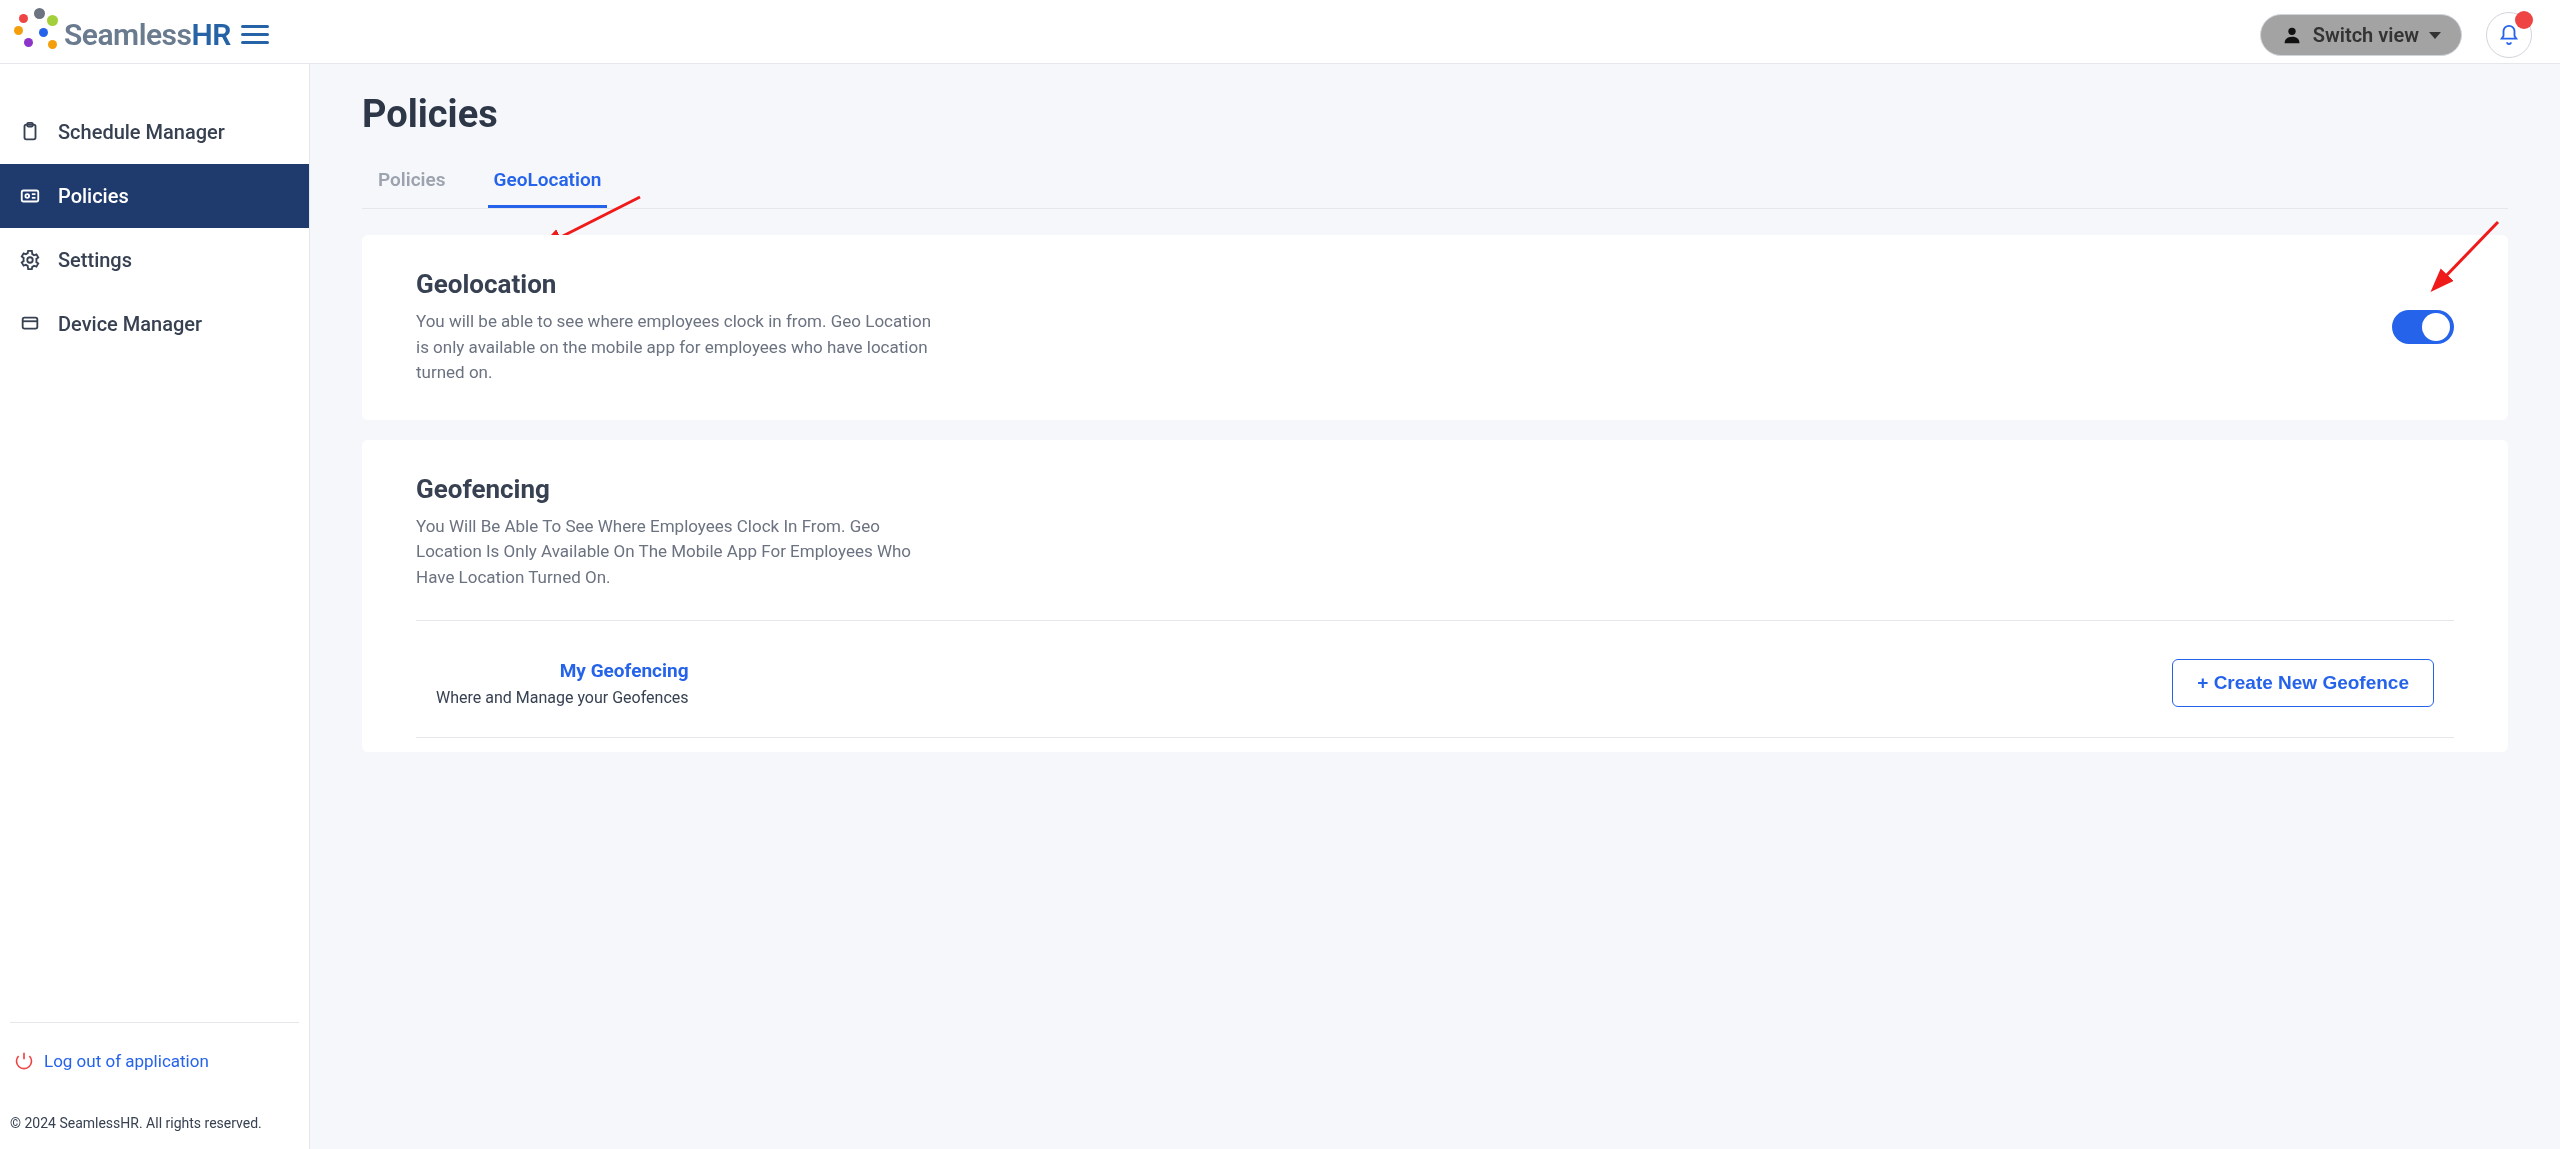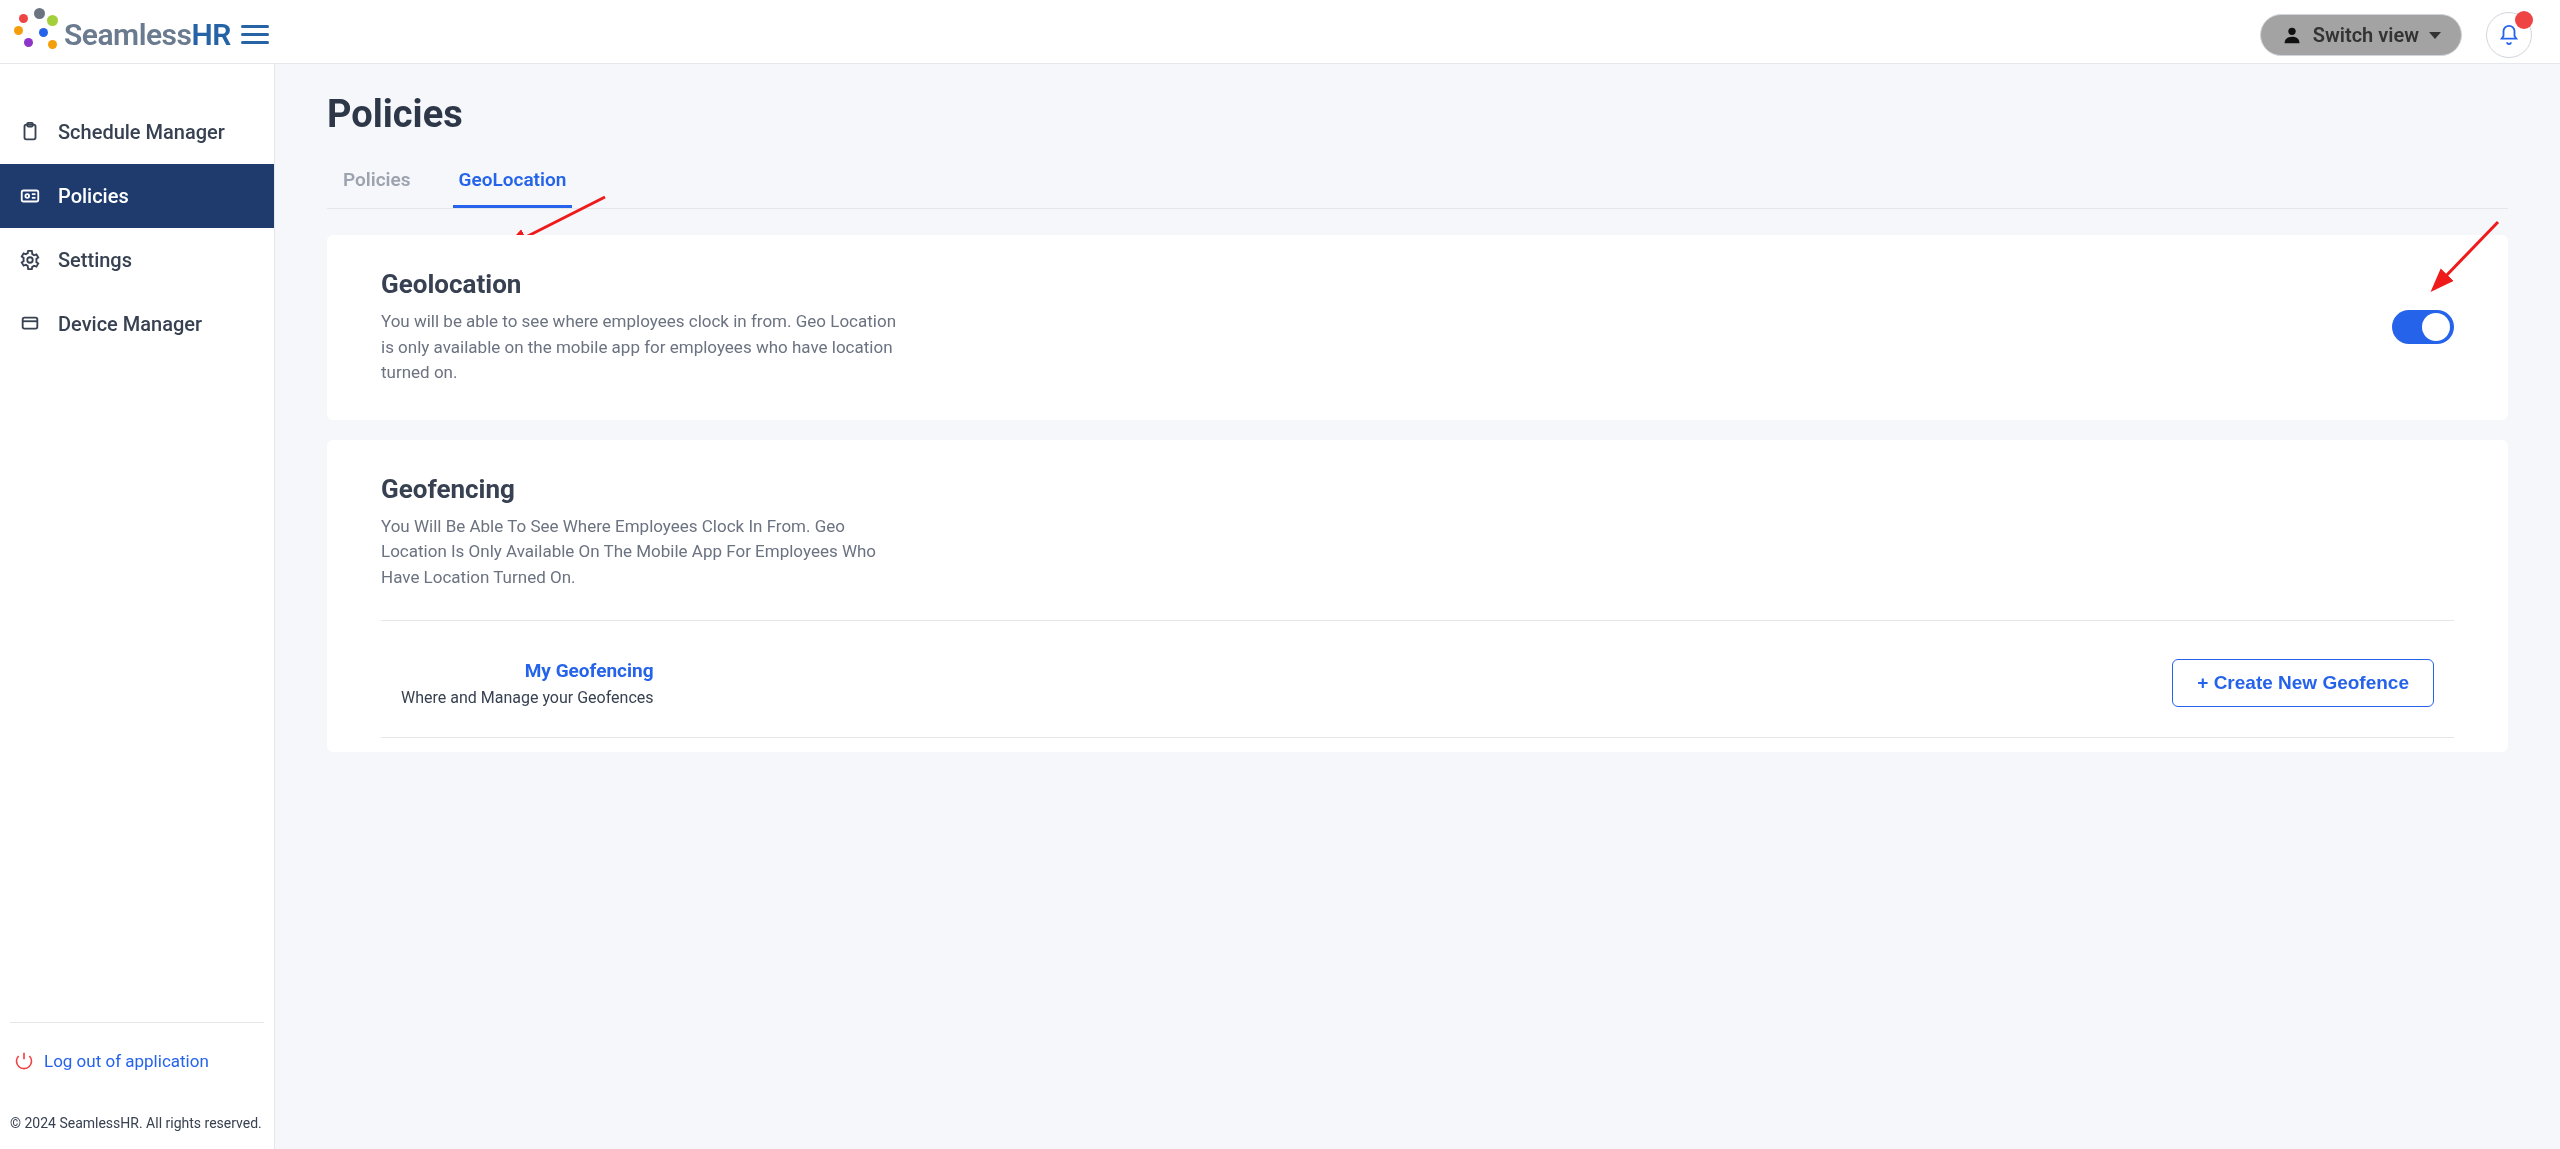--- a/index.html
+++ b/index.html
@@ -58,21 +58,21 @@
     cursor:pointer;
   }
   .bell-wrap::after{
     content:"";position:absolute;top:-2px;right:-2px;width:18px;height:18px;border-radius:50%;
     background:#ef4444;
   }
 
   
   .shell{ flex:1; display:flex; min-height:0; }
   .sidebar{
-    width:275px;
+    width:310px;
     background:#fff;
     border-right:1px solid #e5e7eb;
     display:flex; flex-direction:column;
     padding-top:36px;
   }
   .nav{ display:flex; flex-direction:column; }
   .nav-item{
     display:flex; align-items:center; gap:16px;
     padding:20px 18px;
     font-size:20px;

